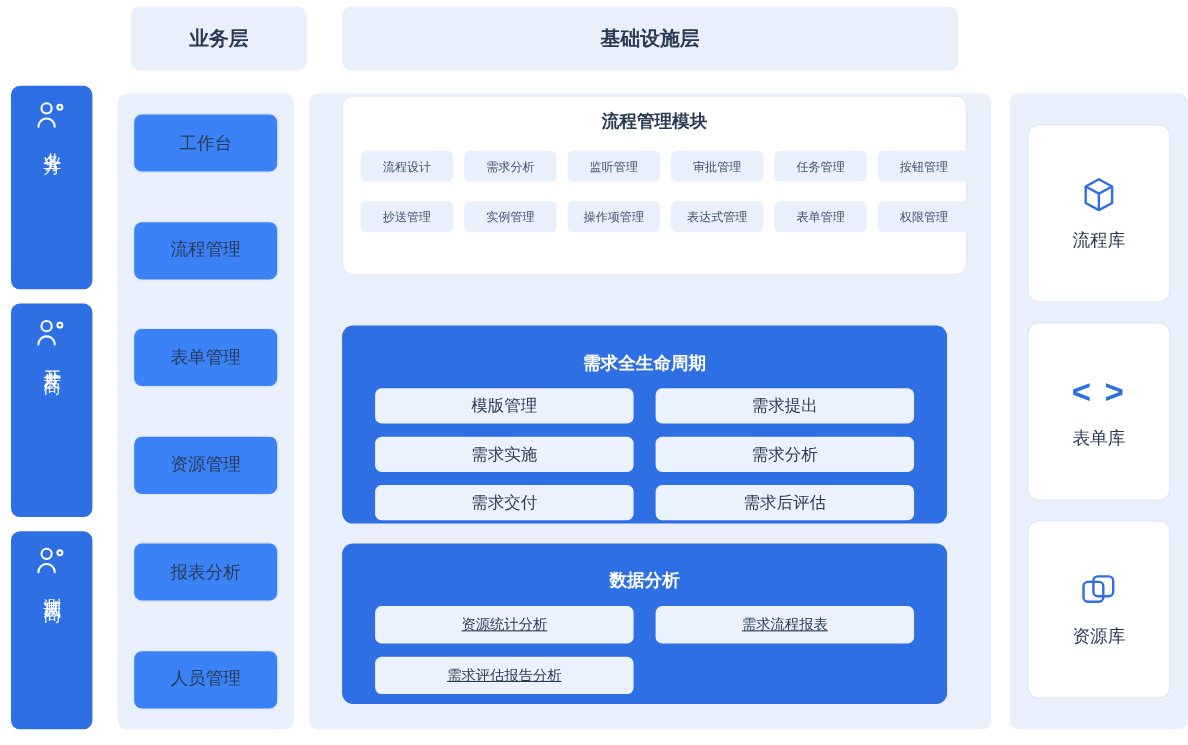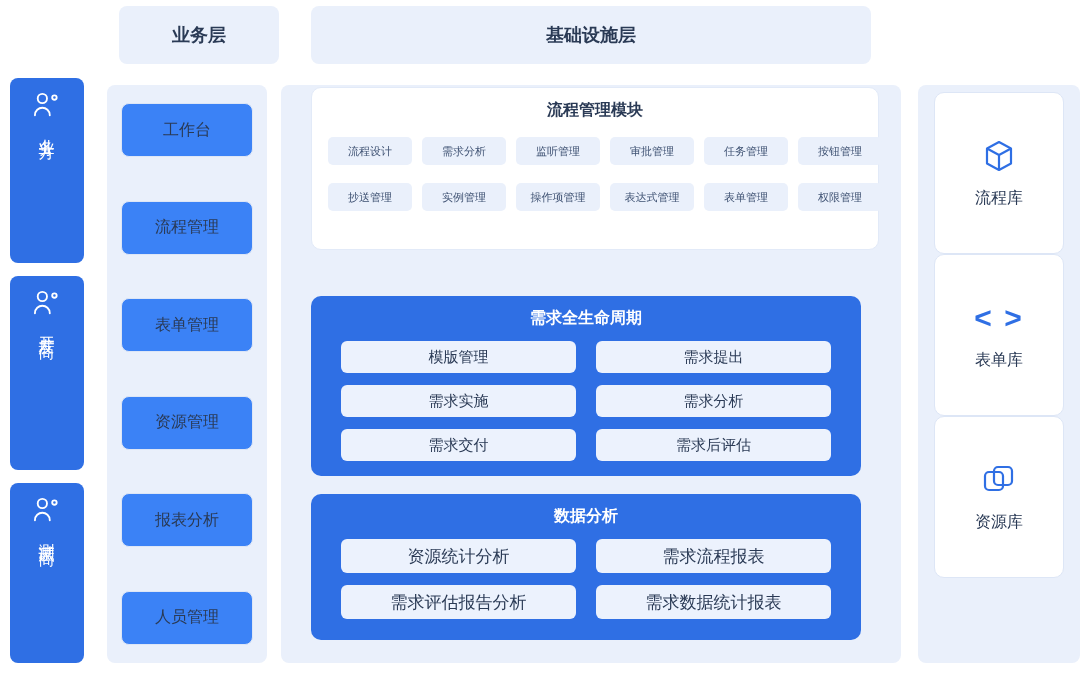--- a/index.html
+++ b/index.html
@@ -148,21 +148,21 @@
     justify-content: center;
     font-size: 11px;
     color: #3f5273;
   }
 
   .blue-panel {
     position: absolute;
     background: #2f6fe4;
     border-radius: 10px;
     box-sizing: border-box;
-    padding: 12px 30px 16px 30px;
+    padding: 24px 30px 16px 30px;
   }
   #panel-lifecycle { left: 311px; top: 296px; width: 550px; height: 180px; }
   #panel-analysis  { left: 311px; top: 494px; width: 550px; height: 146px; }
   .panel-title {
     text-align: center;
     color: #ffffff;
     font-size: 16px;
     font-weight: 600;
     margin-bottom: 12px;
   }
@@ -174,35 +174,36 @@
   .panel-item {
     background: #ecf2fd;
     border-radius: 6px;
     height: 32px;
     display: flex;
     align-items: center;
     justify-content: center;
     font-size: 15px;
     color: #2a3a55;
   }
-  #panel-analysis .panel-item { height: 34px; font-size: 17px; }
+  #panel-analysis .panel-item { height: 34px; font-size: 13px; text-decoration: underline; }
 
   
   .data-col {
     position: absolute;
     left: 918px;
     top: 85px;
     width: 162px;
     height: 578px;
     background: #eaf0fb;
     border-radius: 8px;
-    padding: 7px 16px;
-    box-sizing: border-box;
-    display: flex;
-    flex-direction: column;
+    padding: 28px 16px;
+    box-sizing: border-box;
+    display: flex;
+    flex-direction: column;
+    justify-content: space-between;
   }
   .data-card {
     background: #ffffff;
     border: 1px solid #dde6f6;
     border-radius: 10px;
     height: 160px;
     display: flex;
     flex-direction: column;
     align-items: center;
     justify-content: center;
@@ -296,21 +297,20 @@
       <div class="panel-item">需求后评估</div>
     </div>
   </div>
 
   <div class="blue-panel" id="panel-analysis">
     <div class="panel-title">数据分析</div>
     <div class="panel-grid">
       <div class="panel-item">资源统计分析</div>
       <div class="panel-item">需求流程报表</div>
       <div class="panel-item">需求评估报告分析</div>
-      <div class="panel-item">需求数据统计报表</div>
     </div>
   </div>
 
   <div class="data-col">
     <div class="data-card">
       <svg class="data-icon" viewBox="0 0 36 36">
         <path d="M18 4l12 6.5v15L18 32 6 25.5v-15z" fill="none" stroke="#2f6fe4" stroke-width="2.2" stroke-linejoin="round"></path>
         <path d="M6 10.5L18 17l12-6.5M18 17v15" fill="none" stroke="#2f6fe4" stroke-width="2.2" stroke-linejoin="round"></path>
       </svg>
       <div class="data-card-label">流程库</div>

